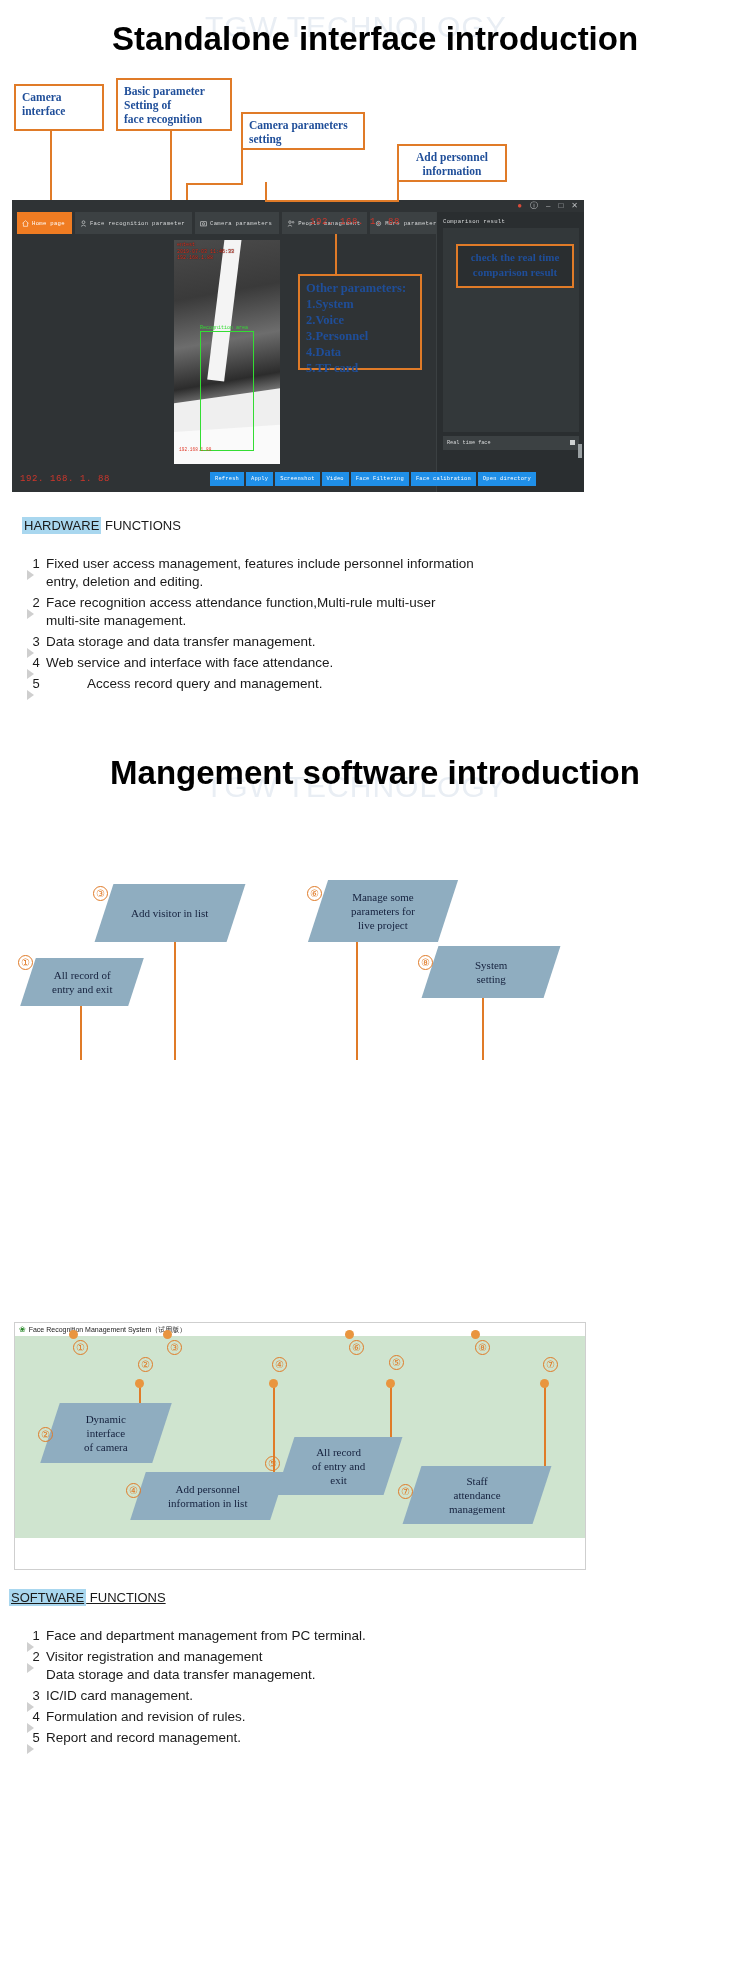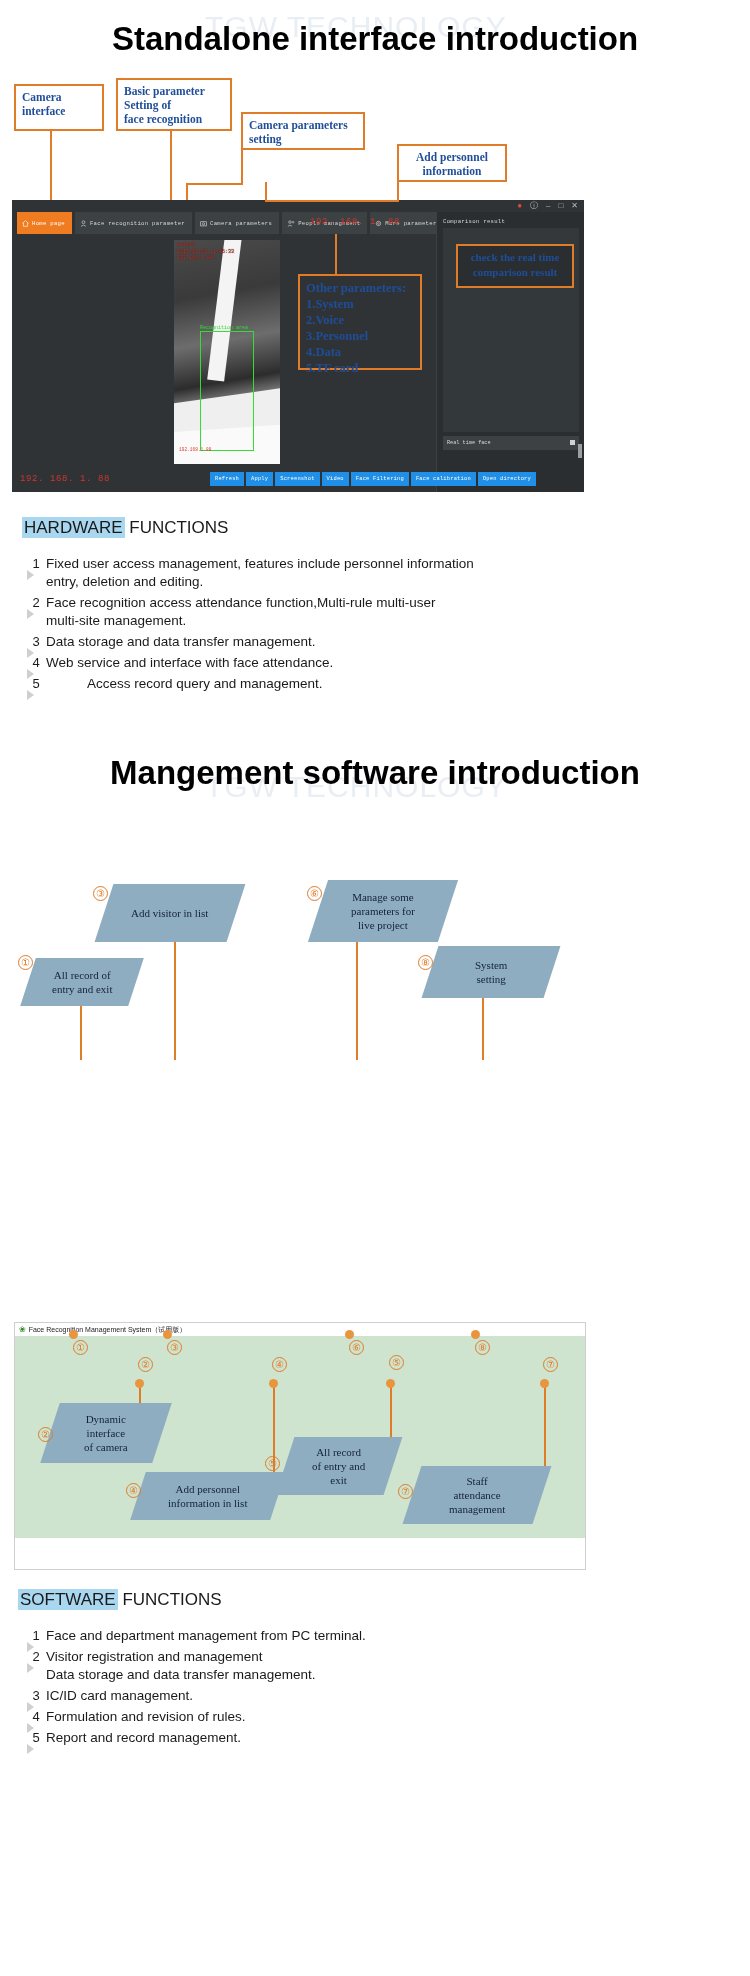--- a/index.html
+++ b/index.html
@@ -186,21 +186,21 @@
   }
   .scrollbar-thumb {
     position: absolute; right: 2px; top: 232px;
     width: 4px; height: 14px; background: #9aa0a2;
   }
 
   
   .fn-head {
     position: absolute;
     font-family: "Liberation Sans", sans-serif;
-    font-size: 17px; color: #1a1a1a;
+    font-size: 13px; color: #1a1a1a;
     z-index: 4;
   }
   .fn-head .hl { background: #a9d7ef; padding: 1px 2px; }
   .fn-list {
     position: absolute;
     z-index: 4;
     width: 620px;
   }
   .fn-item {
     display: flex; align-items: flex-start;
@@ -555,21 +555,21 @@
   </div>
 
   <div class="connector" style="left:544px; top:1383px; height:96px;"></div>
   <div class="circ-num" style="left:398px; top:1484px;">⑦</div>
   <div class="para" style="left:412px; top:1466px; width:130px; height:58px;">
     <span style="white-space:pre-line;">Staff
 attendance
 management</span>
   </div>
 
-  <div class="fn-head" style="left:18px; top:1590px;">
+  <div class="fn-head" style="left:9px; top:1590px;text-decoration:underline;">
     <span class="hl">SOFTWARE</span><span> FUNCTIONS</span>
   </div>
 
   <div class="fn-list" style="left:26px; top:1627px;">
     <div class="fn-item">
       <div class="fn-num">1</div>
       <div class="fn-text" style="white-space:pre-line;">Face and department management from PC terminal.</div>
     </div>
     <div class="fn-item">
       <div class="fn-num">2</div>

